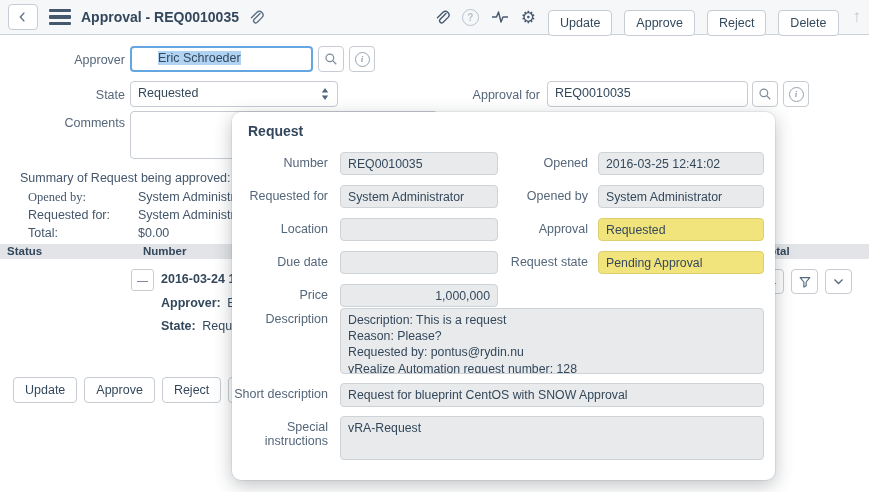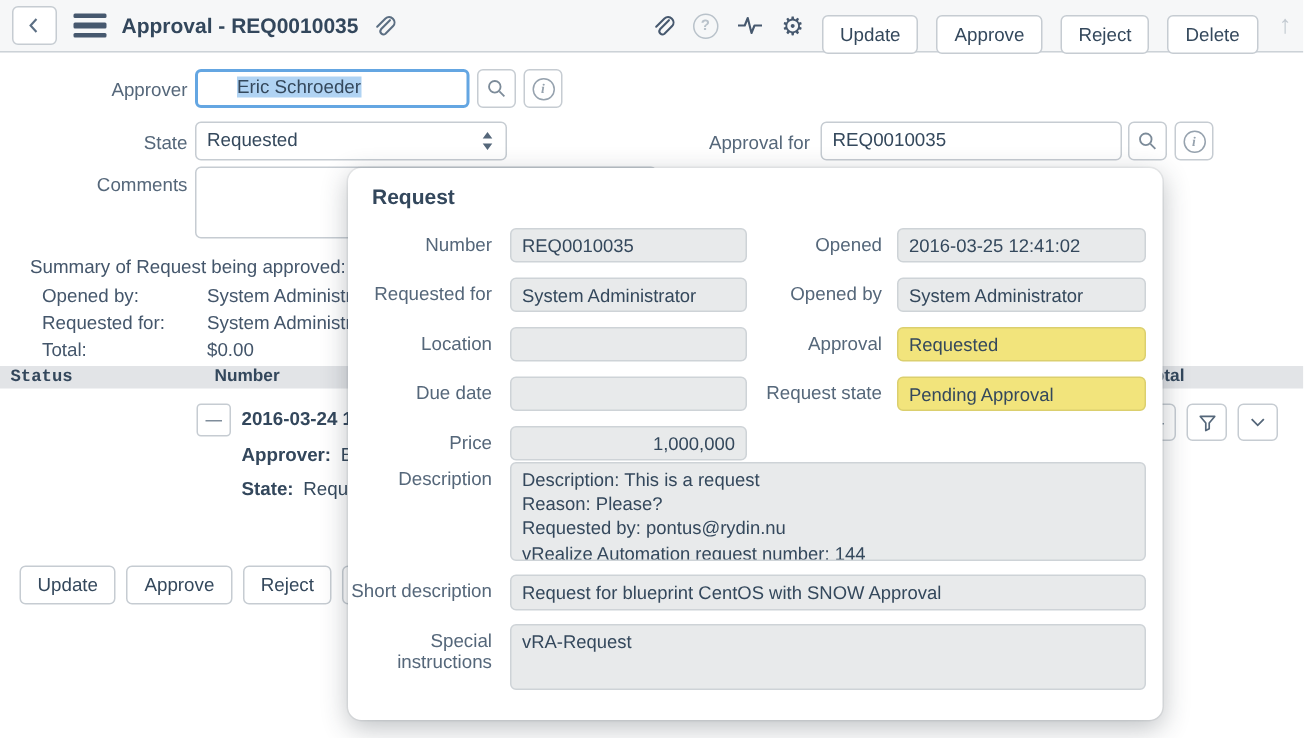--- a/index.html
+++ b/index.html
@@ -163,29 +163,29 @@
     </svg>
   </div>
   <div class="icon-btn" style="left:783px;top:81px;width:26px;height:26px;">
     <div class="circle-i">i</div>
   </div>
 
   <div class="lbl" style="left:0;width:125px;top:116px;">Comments</div>
   <div class="inp" style="left:130px;top:111px;width:308px;height:48px;"></div>
 
   <div class="sum-text" style="left:20px;top:171px;">Summary of Request being approved:</div>
-  <div class="sum-text" style="left:28px;top:190px;">Opened by:</div>
+  <div class="sum-text" style="left:28px;top:190px;font-family:Liberation Serif, serif;">Opened by:</div>
   <div class="sum-text" style="left:138px;top:190px;">System Administrator</div>
   <div class="sum-text" style="left:28px;top:208px;">Requested for:</div>
   <div class="sum-text" style="left:138px;top:208px;">System Administrator</div>
   <div class="sum-text" style="left:28px;top:226px;">Total:</div>
   <div class="sum-text" style="left:138px;top:226px;">$0.00</div>
 
   <div class="list-hdr">
-    <span style="left:7px;font-family:Liberation Mono, monospace;">Status</span>
+    <span style="left:7px;">Status</span>
     <span style="left:143px;">Number</span>
     <span style="left:763px;">Total</span>
   </div>
 
   <div class="mini-btn" style="left:131px;top:269px;width:23px;height:22px;">
     <span style="font-size:11px;">—</span>
   </div>
   <div class="act-line" style="left:161px;top:272px;"><b>2016-03-24 12:4</b></div>
   <div class="act-line" style="left:161px;top:296px;">
     <b>Approver:</b>
@@ -240,21 +240,21 @@
     <div class="pl" style="left:226px;width:130px;top:143px;">Request state</div>
     <div class="pv yellow" style="left:366px;top:139px;width:166px;height:23px;">Pending Approval</div>
 
     <div class="pl" style="left:0;width:96px;top:176px;">Price</div>
     <div class="pv num" style="left:108px;top:172px;width:158px;height:23px;">1,000,000</div>
 
     <div class="pl" style="left:0;width:96px;top:200px;">Description</div>
     <div class="pv pre" style="left:108px;top:196px;width:424px;height:66px;">Description: This is a request
 Reason: Please?
 Requested by: pontus@rydin.nu
-vRealize Automation request number: 144</div>
+vRealize Automation request number: 128</div>
 
     <div class="pl" style="left:0;width:96px;top:275px;">Short description</div>
     <div class="pv" style="left:108px;top:271px;width:424px;height:24px;">Request for blueprint CentOS with SNOW Approval</div>
 
     <div class="pl" style="left:0;width:96px;top:308px;">Special instructions</div>
     <div class="pv" style="left:108px;top:304px;width:424px;height:44px;">vRA-Request</div>
   </div>
 
 </div>
 

